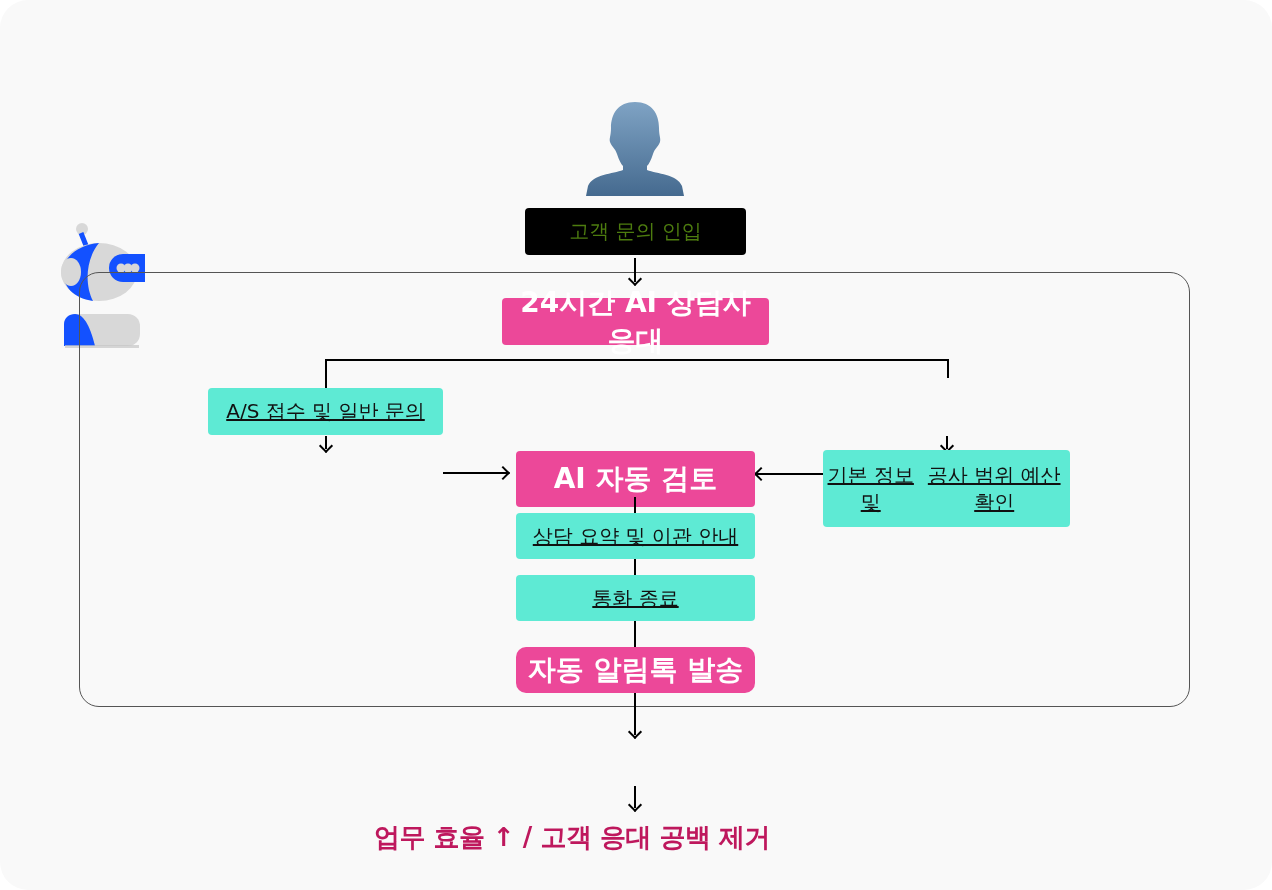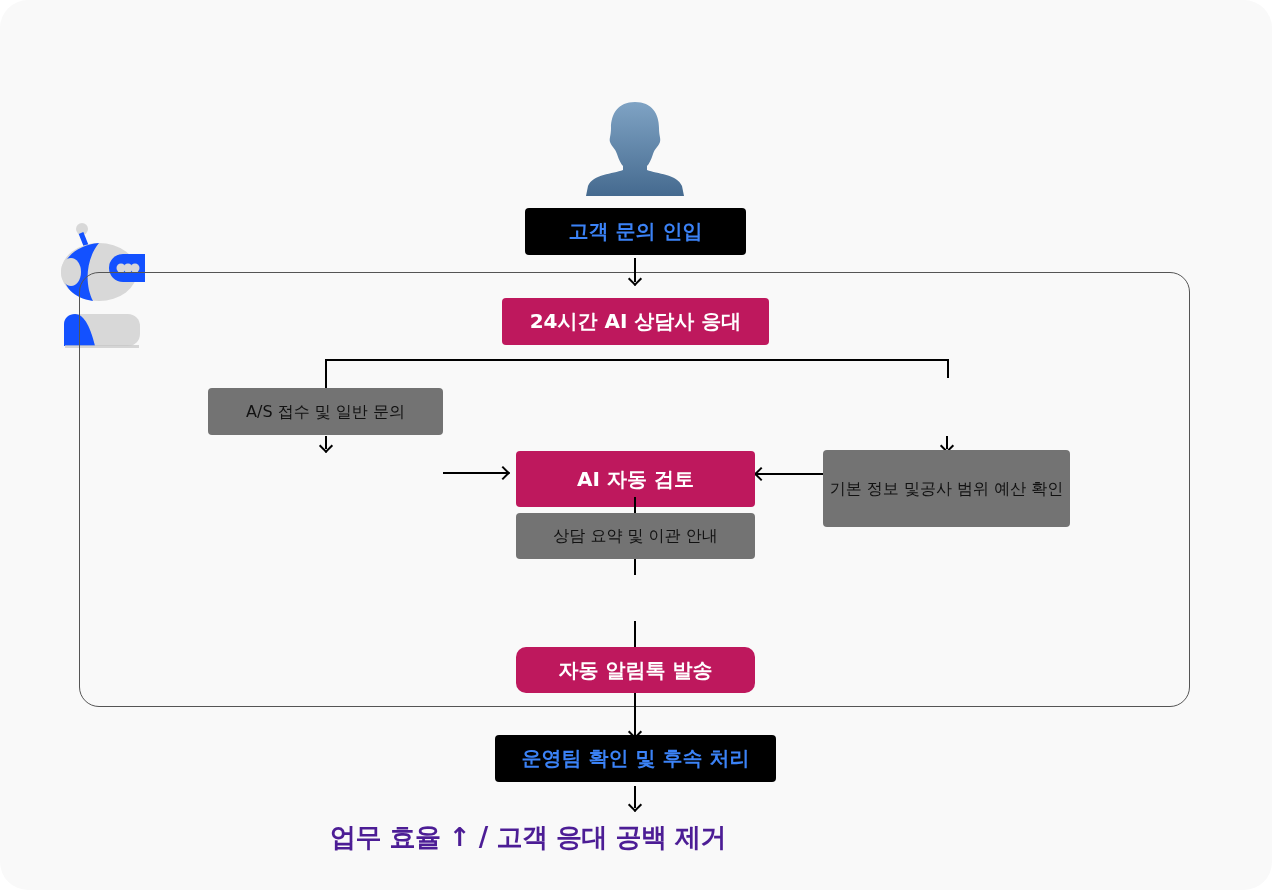--- a/index.html
+++ b/index.html
@@ -1,24 +1,24 @@
 <!DOCTYPE html>
 <html><head>
 <meta charset="utf-8">
 <style>
   html, body { margin:0; padding:0; }
   body { width:1272px; height:890px; background:#ffffff; font-family:"DejaVu Sans","Liberation Sans",sans-serif; position:relative; overflow:hidden; }
   .canvas { position:absolute; left:0; top:0; width:1272px; height:890px; background:#f9f9f9; border-radius:28px; }
   .title { position:absolute; left:0; width:1272px; top:40px; text-align:center; font-size:29px; font-weight:bold; color:#111; letter-spacing:-0.5px; }
-  .footer { position:absolute; left:0; width:1056px; top:820px; text-align:center; font-size:26px; font-weight:bold; color:#4c1d95; letter-spacing:-0.5px; }
+  .footer { position:absolute; left:0; width:1056px; top:820px; text-align:center; font-size:26px; font-weight:bold; color:#be185d; letter-spacing:-0.5px;padding-left:44px; }
   .frame { position:absolute; left:79px; top:272px; width:1111px; height:435px; border:1.3px solid #555; border-radius:20px; box-sizing:border-box; }
   .box { position:absolute; display:flex; align-items:center; justify-content:center; text-align:center; border-radius:4px; box-sizing:border-box; line-height:1.35; }
-  .dark { background:#000; color:#3b82f6; font-weight:bold; font-size:20px; }
-  .blue { background:#be185d; color:#fff; font-weight:bold; font-size:20px; }
-  .gray { background:#737373; color:#111; font-size:16px; }
+  .dark { background:#000; color:#4d7c0f; font-weight:normal; font-size:20px; }
+  .blue { background:#ec4899; color:#fff; font-weight:bold; font-size:28px; }
+  .gray { background:#5eead4; color:#111; font-size:20px;text-decoration:underline; }
   .line { position:absolute; background:#000; }
   .arrow-d { position:absolute; width:10px; height:10px; border-right:2px solid #000; border-bottom:2px solid #000; transform:rotate(45deg); box-sizing:border-box; }
   .arrow-r { position:absolute; width:10px; height:10px; border-right:2px solid #000; border-top:2px solid #000; transform:rotate(45deg); box-sizing:border-box; }
   .arrow-l { position:absolute; width:10px; height:10px; border-left:2px solid #000; border-bottom:2px solid #000; transform:rotate(45deg); box-sizing:border-box; }
   .icon { position:absolute; }
 </style>
 </head>
 <body>
 
 <div class="canvas">
@@ -80,24 +80,24 @@
 
   <div class="line" style="left:757px;top:473px;width:66px;height:2px;"></div>
   <div class="arrow-l" style="left:756px;top:469px;"></div>
 
   <div class="box blue" style="left:516px;top:451px;width:239px;height:56px;">AI 자동 검토</div>
   <div class="line" style="left:634px;top:497px;width:2px;height:16px;"></div>
 
   <div class="box gray" style="left:516px;top:513px;width:239px;height:46px;">상담 요약 및 이관 안내</div>
   <div class="line" style="left:634px;top:559px;width:2px;height:16px;"></div>
 
+  <div class="box gray" style="left:516px;top:575px;width:239px;height:46px;">통화 종료</div>
   <div class="line" style="left:634px;top:621px;width:2px;height:26px;"></div>
 
   <div class="box blue" style="left:516px;top:647px;width:239px;height:46px;border-radius:10px;">자동 알림톡 발송</div>
   <div class="line" style="left:634px;top:693px;width:2px;height:42px;"></div>
   <div class="arrow-d" style="left:630px;top:727px;"></div>
 
-  <div class="box dark" style="left:495px;top:735px;width:281px;height:47px;">운영팀 확인 및 후속 처리</div>
   <div class="line" style="left:634px;top:786px;width:2px;height:22px;"></div>
   <div class="arrow-d" style="left:630px;top:800px;"></div>
 
   <div class="footer">업무 효율 ↑ / 고객 응대 공백 제거</div>
 </div>
 
 </body></html>

